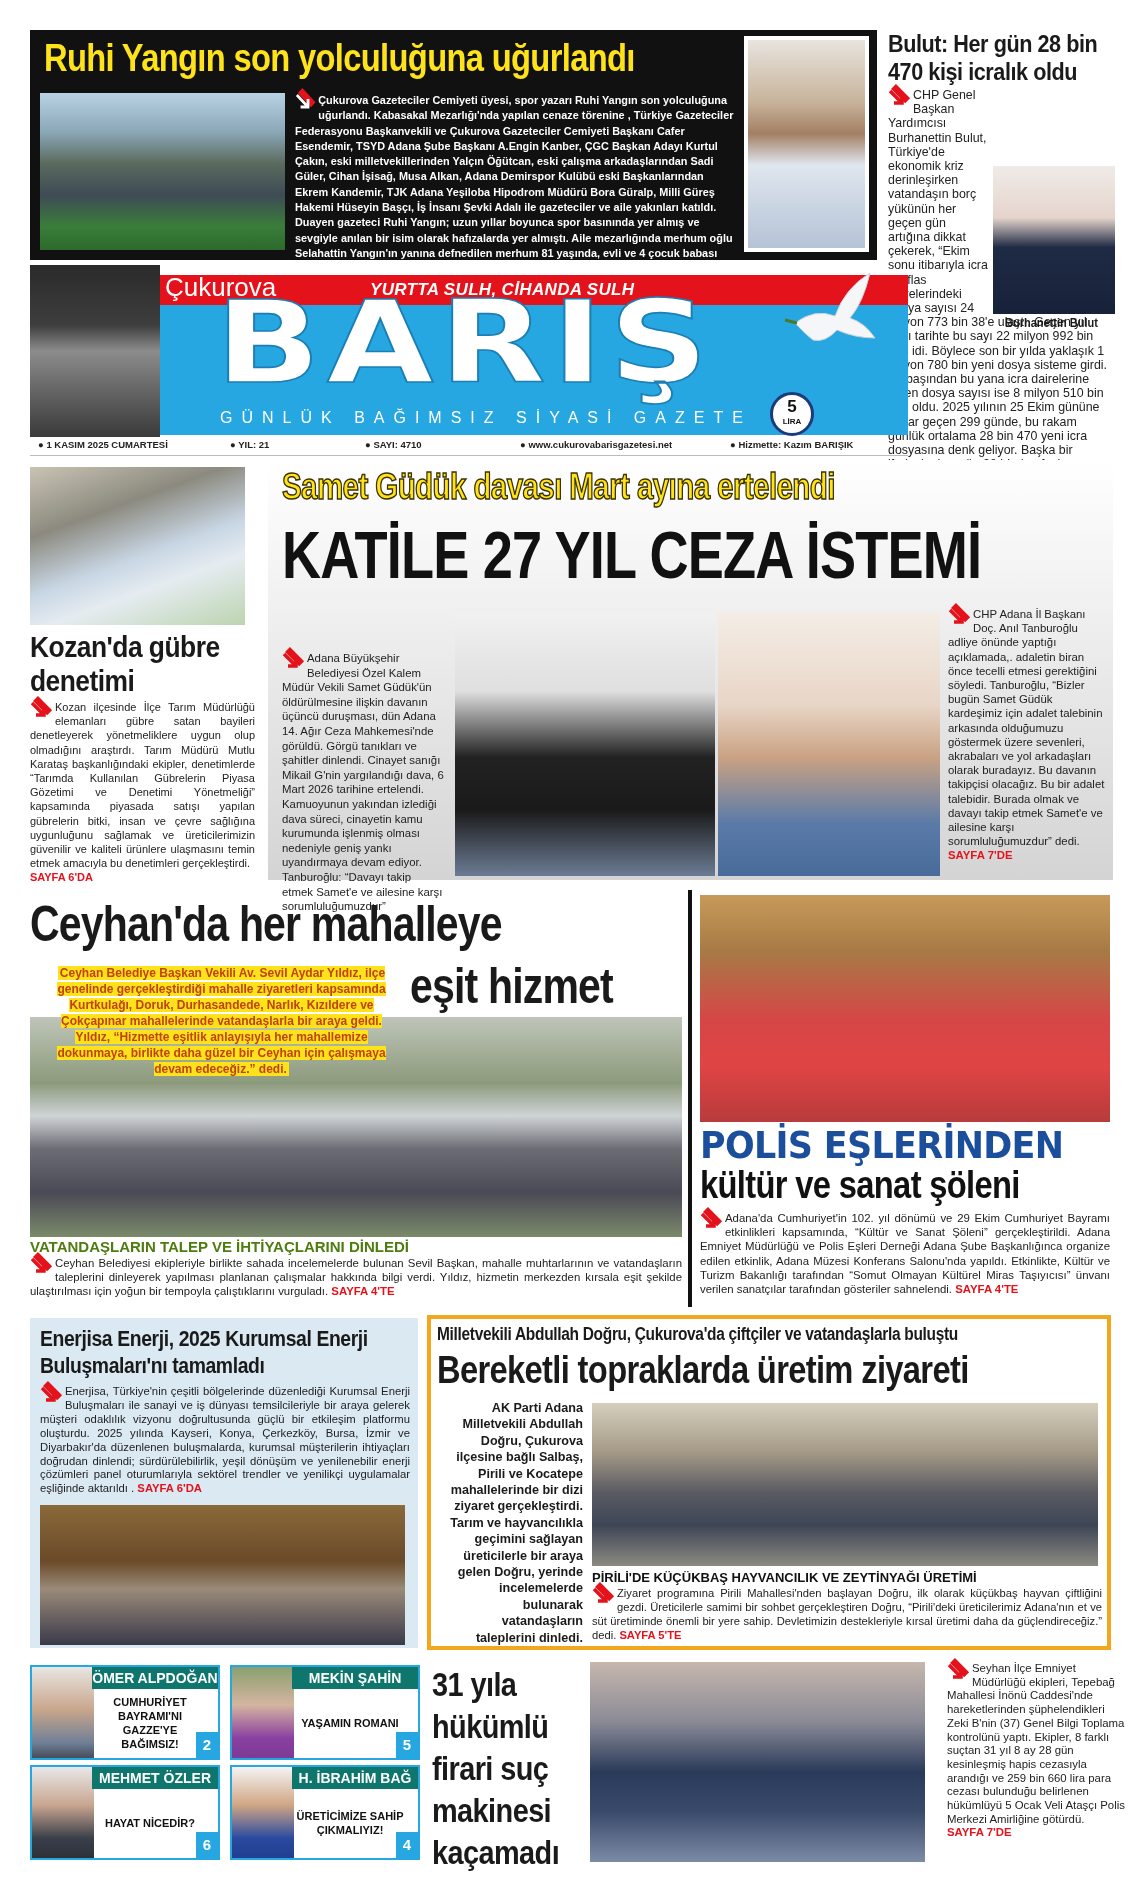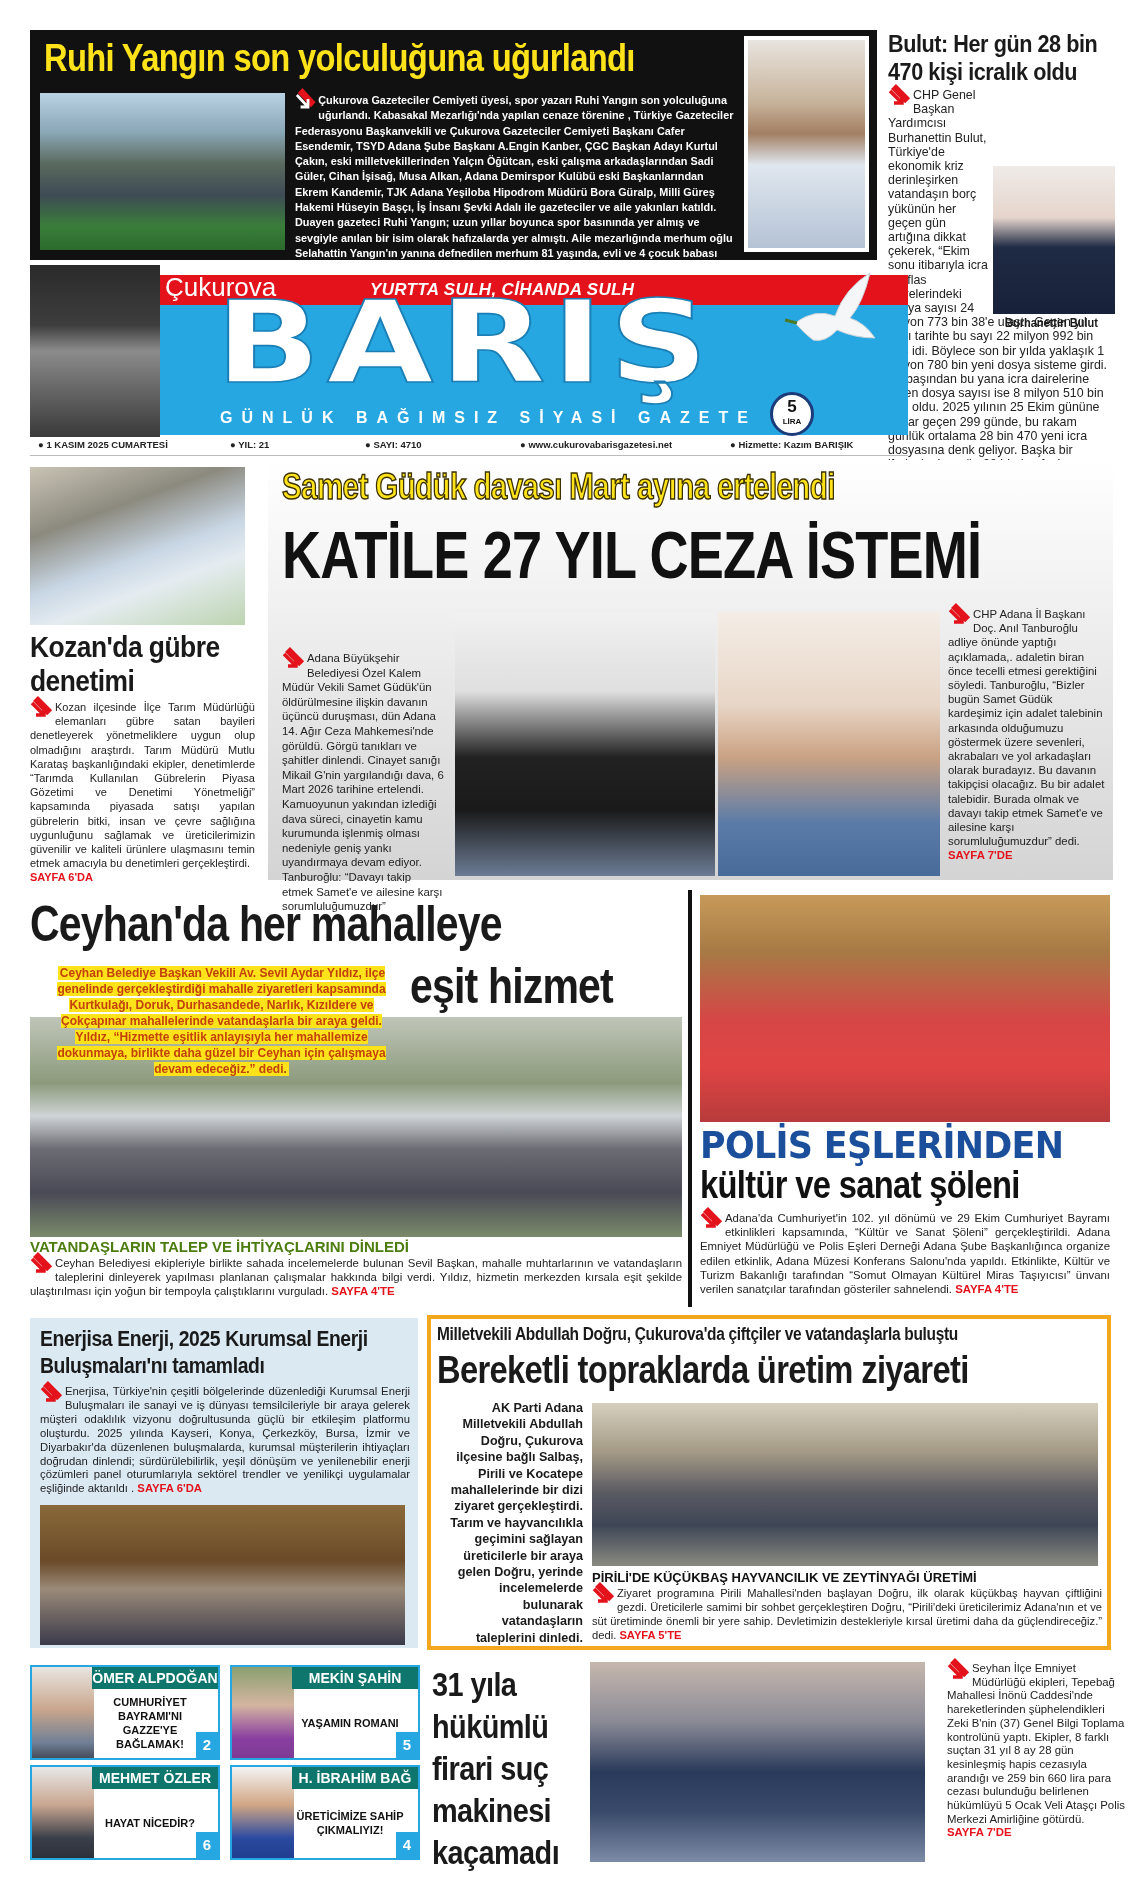--- a/index.html
+++ b/index.html
@@ -27,21 +27,21 @@
   #bulut-photo { left: 993px; top: 166px; width: 122px; height: 148px; background: linear-gradient(180deg,#f0ebe8 0%,#e5d4cc 35%,#1f2a44 55%,#17213a 100%); }
   #bulut-caption { left: 1005px; top: 316px; font-size: 12.5px; font-weight: bold; white-space: nowrap; transform: scaleX(0.88); transform-origin: left top; }
 
   
   #mast-red { left: 30px; top: 275px; width: 878px; height: 30px; background: #e3121b; }
   #mast-blue { left: 160px; top: 305px; width: 748px; height: 130px; background: #27a7e1; }
   #mast-ataturk { left: 30px; top: 265px; width: 130px; height: 172px; background: linear-gradient(180deg,#2a2a2a 0%,#3e3e3e 35%,#8c8c8c 50%,#6a6a6a 70%,#3a3a3a 100%); }
   #mast-cukurova { left: 165px; top: 272px; color: #fff; font-size: 26px; font-weight: normal; }
   #mast-motto { left: 370px; top: 280px; color: #fff; font-size: 17px; font-style: italic; font-weight: bold; letter-spacing: 0.02em; }
   #mast-logo { left: 160px; top: 296px; width: 610px; height: 115px; color: #fff; font-family: "DejaVu Sans", sans-serif; font-weight: bold; font-size: 138px; line-height: 115px; letter-spacing: 6px; text-align: center; transform: scaleY(0.82); transform-origin: center top; -webkit-text-stroke: 2px #1b7fb5; }
-  #mast-sub { left: 220px; top: 409px; color: #fff; font-size: 16px; font-weight: bold; letter-spacing: 9px; white-space: nowrap; text-align: center; }
+  #mast-sub { left: 220px; top: 409px; color: #fff; font-size: 16px; font-weight: normal; letter-spacing: 9px; white-space: nowrap; text-align: center; }
   #mast-dove { left: 775px; top: 268px; width: 110px; height: 90px; }
   #mast-price { left: 770px; top: 392px; width: 44px; height: 44px; border-radius: 50%; background: #fff; border: 3px solid #1b3b7a; text-align: center; color: #111; }
   #mast-price .n { display: block; font-size: 17px; font-weight: bold; line-height: 20px; margin-top: 2px; }
   #mast-price .l { display: block; font-size: 8px; font-weight: bold; line-height: 9px; }
   #mast-info { left: 30px; top: 439px; width: 878px; height: 14px; font-size: 9.5px; font-weight: bold; color: #222; }
   #mast-info span { position: absolute; top: 0; white-space: nowrap; }
   #mast-info span::before { content: "● "; }
   #mast-rule { left: 30px; top: 455px; width: 878px; height: 1px; background: #bbb; }
 
   
@@ -244,21 +244,21 @@
         <path d="M2 2 L14 14 M14 6 L14 14 L6 14" stroke="#e3121b" stroke-width="3.5" fill="none"></path>
       </svg>
     </span>
   <span>Ziyaret programına Pirili Mahallesi'nden başlayan Doğru, ilk olarak küçükbaş hayvan çiftliğini gezdi. Üreticilerle samimi bir sohbet gerçekleştiren Doğru, “Pirili'deki üreticilerimiz Adana'nın et ve süt üretiminde önemli bir yere sahip. Devletimizin destekleriyle kırsal üretimi daha da güçlendireceğiz.” dedi.</span>
   <span class="ref">SAYFA 5'TE</span>
 </div>
 
 <div class="col-card" style="left:30px;top:1665px;">
   <div class="face" style="background:linear-gradient(180deg,#e8e6e2 0%,#c9a68c 45%,#6f7f96 80%,#3b3f4a 100%);"></div>
   <div class="name">ÖMER ALPDOĞAN</div>
-  <div class="topic">CUMHURİYET BAYRAMI'NI GAZZE'YE BAĞLAMAK!</div>
+  <div class="topic">CUMHURİYET BAYRAMI'NI GAZZE'YE BAĞIMSIZ!</div>
   <div class="page">2</div>
 </div>
 <div class="col-card" style="left:230px;top:1665px;">
   <div class="face" style="background:linear-gradient(180deg,#8aa070 0%,#d4b5a0 40%,#8a3fa0 75%,#7a3a92 100%);"></div>
   <div class="name">MEKİN ŞAHİN</div>
   <div class="topic">YAŞAMIN ROMANI</div>
   <div class="page">5</div>
 </div>
 <div class="col-card" style="left:30px;top:1765px;">
   <div class="face" style="background:linear-gradient(180deg,#e8e8e8 0%,#c9a690 40%,#3a3f4a 75%,#2a2e36 100%);"></div>

